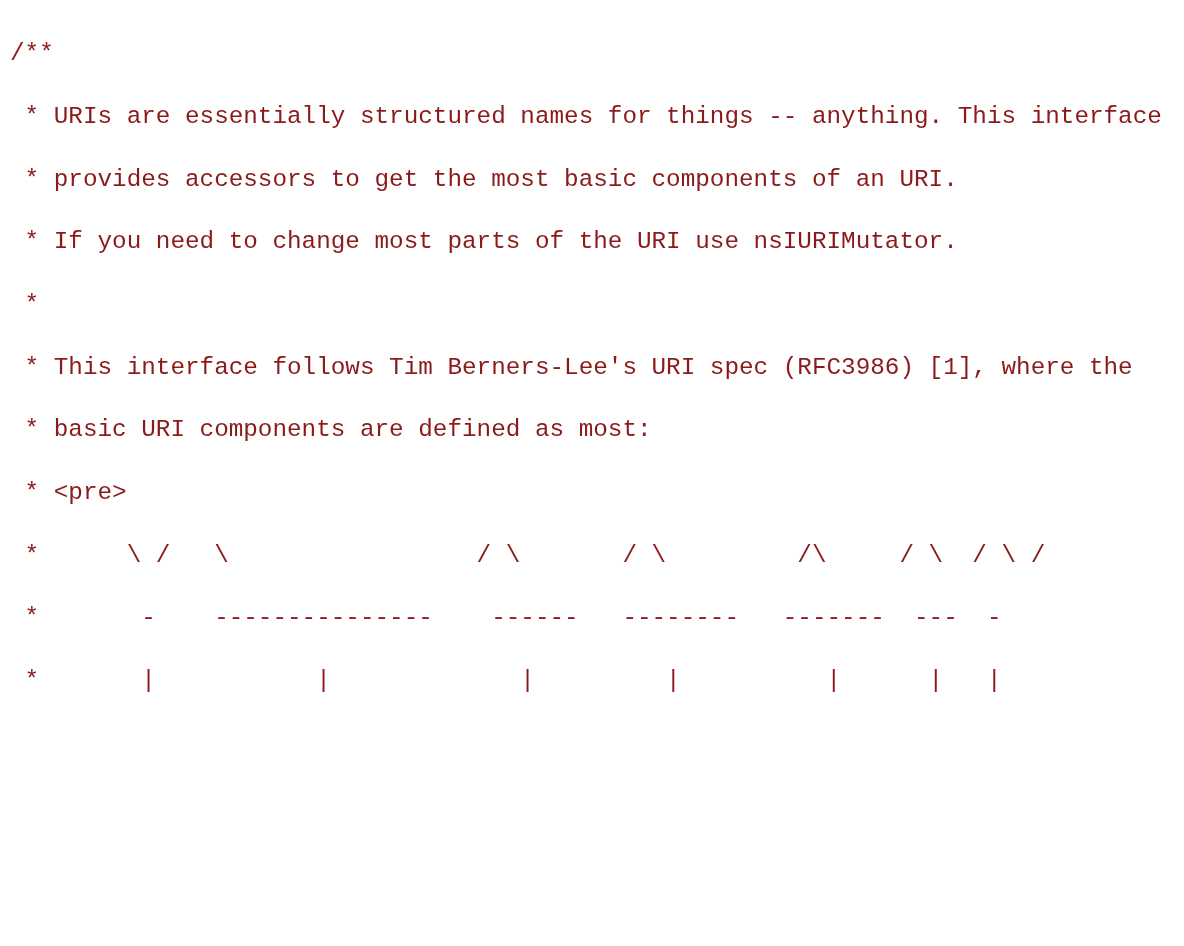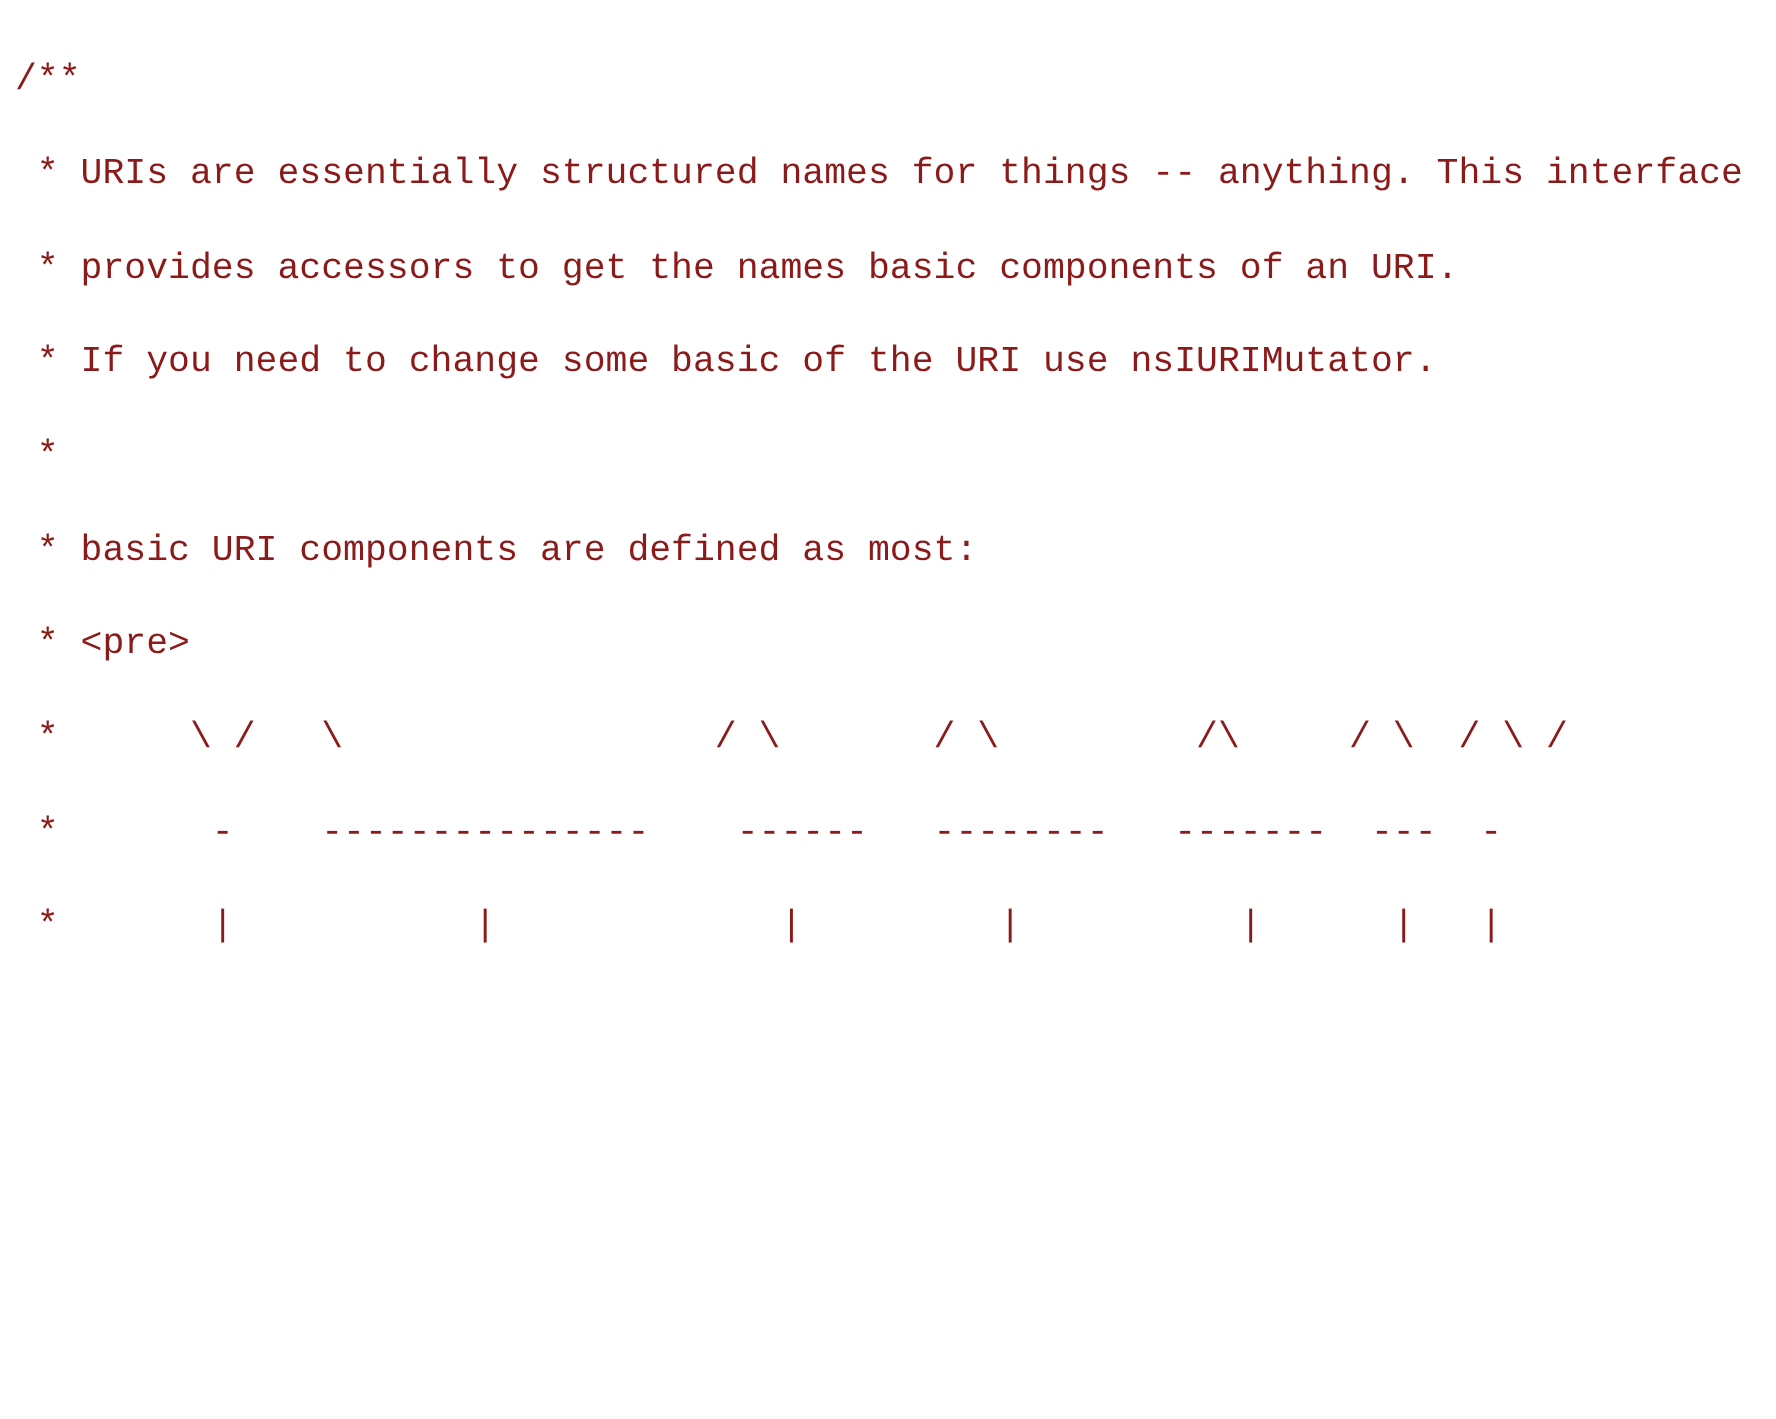--- a/index.html
+++ b/index.html
@@ -32,23 +32,24 @@
     white-space: pre;
     min-height: 31.35px;
     color: #8b1a1a;
   }
 </style>
 </head>
 <body>
 
 <pre id="code-block"><span class="code-line">/**</span>
 <span class="code-line"> * URIs are essentially structured names for things -- anything. This interface</span>
-<span class="code-line"> * provides accessors to get the names basic components of an URI.</span>
-<span class="code-line"> * If you need to change some basic of the URI use nsIURIMutator.</span>
+<span class="code-line"> * provides accessors to get the most basic components of an URI.</span>
+<span class="code-line"> * If you need to change most parts of the URI use nsIURIMutator.</span>
 <span class="code-line"> *</span>
+<span class="code-line"> * This interface follows Tim Berners-Lee's URI spec (RFC3986) [1], where the</span>
 <span class="code-line"> * basic URI components are defined as most:</span>
 <span class="code-line"> * &lt;pre&gt;</span>
 <span class="code-line"> *      \ /   \                 / \       / \         /\     / \  / \ /</span>
 <span class="code-line"> *       -    ---------------    ------   --------   -------  ---  -</span>
 <span class="code-line"> *       |           |             |         |          |      |   |</span>
 
 
 
 
 

